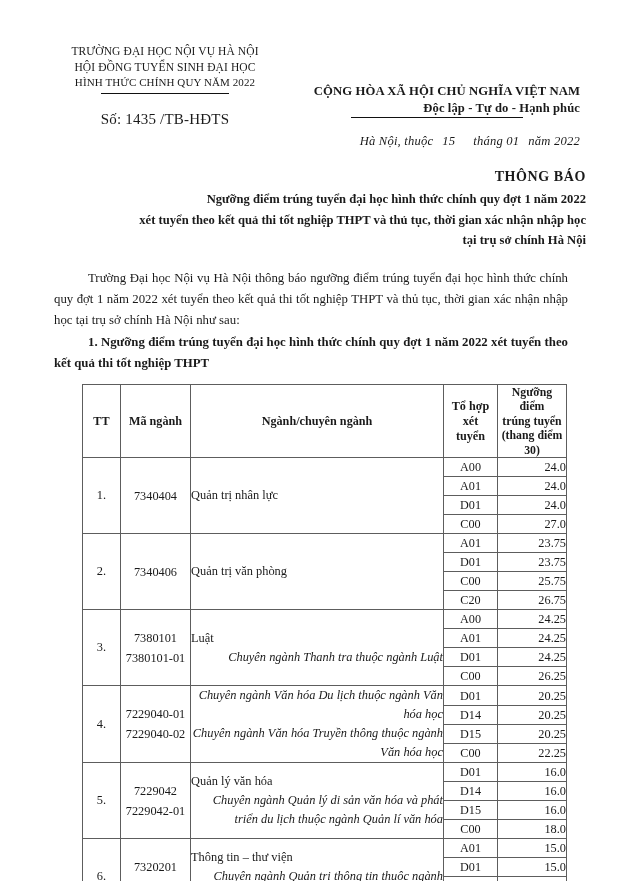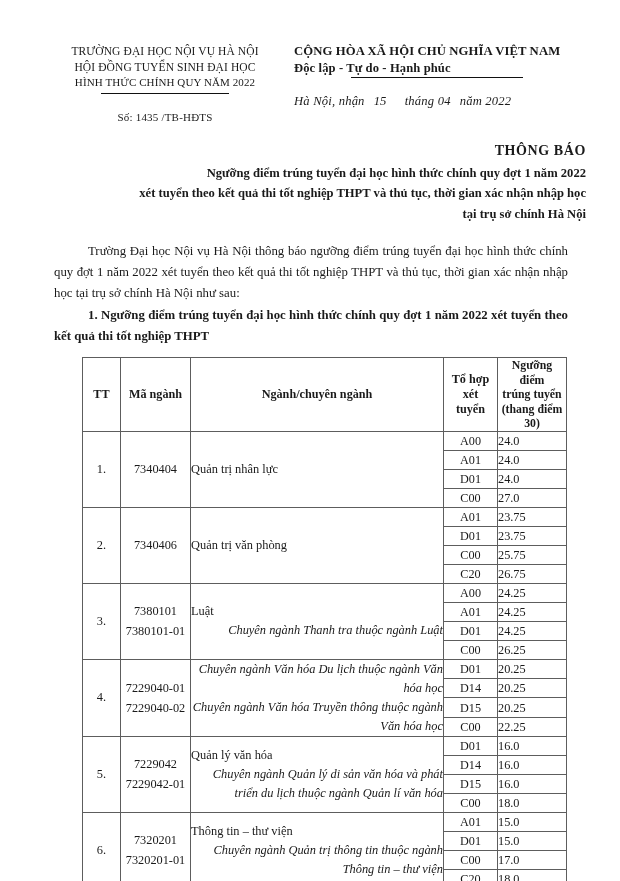--- a/index.html
+++ b/index.html
@@ -32,22 +32,23 @@
     padding: 44px 40px 0 40px;
     box-sizing: border-box;
   }
   .hdr-left {
     width: 250px;
     text-align: center;
     flex: 0 0 auto;
   }
   .hdr-right {
     flex: 1 1 auto;
-    text-align: left;
+    text-align: right;
     padding-left: 4px;
+    margin-top: 40px;
   }
   .org-line {
     font-size: 11.5px;
     letter-spacing: .1px;
     line-height: 15.5px;
     white-space: nowrap;
   }
   .org-line.bold { font-weight: normal; }
   .org-line.small { font-size: 11px; }
   .rule-short {
@@ -56,21 +57,21 @@
     background: #111;
     margin: 2px auto 0 auto;
   }
   .rule-mid {
     width: 172px;
     height: 1.4px;
     background: #111;
     margin: 1px auto 0 auto;
   }
   .so-line {
-    font-size: 11px;
+    font-size: 15px;
     margin-top: 17px;
     letter-spacing: .2px;
   }
   .nation {
     font-size: 12.7px;
     font-weight: bold;
     letter-spacing: .1px;
     white-space: nowrap;
   }
   .motto {
@@ -170,21 +171,21 @@
     font-size: 12.4px;
   }
   td.name .it { font-style: italic; text-align: right; }
   td.comb {
     text-align: center;
     font-size: 12.2px;
     height: 18px;
     line-height: 18px;
   }
   td.score {
-    text-align: left;
+    text-align: right;
     font-size: 12.3px;
     height: 18px;
     line-height: 18px;
   }
 </style>
 </head>
 <body>
 
 <div class="page">
 
@@ -194,21 +195,21 @@
       <div class="org-line bold">HỘI ĐỒNG TUYỂN SINH ĐẠI HỌC</div>
       <div class="org-line bold small">HÌNH THỨC CHÍNH QUY NĂM 2022</div>
       <div class="rule-short"></div>
       <div class="so-line">Số:  1435  /TB-HĐTS</div>
     </div>
     <div class="hdr-right">
       <div class="nation">CỘNG HÒA XÃ HỘI CHỦ NGHĨA VIỆT NAM</div>
       <div class="motto">Độc lập -  Tự do - Hạnh phúc</div>
       <div class="rule-mid"></div>
       <div class="date-line">
-        <span>Hà Nội, nhận</span><span class="gap"></span><span>15</span><span class="gap"></span><span class="gap"></span><span>tháng</span> <span>04</span><span class="gap"></span><span>năm</span> <span>2022</span>
+        <span>Hà Nội, thuộc</span><span class="gap"></span><span>15</span><span class="gap"></span><span class="gap"></span><span>tháng</span> <span>01</span><span class="gap"></span><span>năm</span> <span>2022</span>
       </div>
     </div>
   </div>
 
   <div class="title-block">
     <div class="title-main">THÔNG BÁO</div>
     <div class="title-sub">
       <div>Ngưỡng điểm trúng tuyển đại học hình thức chính quy đợt 1 năm 2022</div>
       <div>xét tuyển theo kết quả thi tốt nghiệp THPT và thủ tục, thời gian xác nhận nhập học</div>
       <div>tại trụ sở chính Hà Nội</div>

